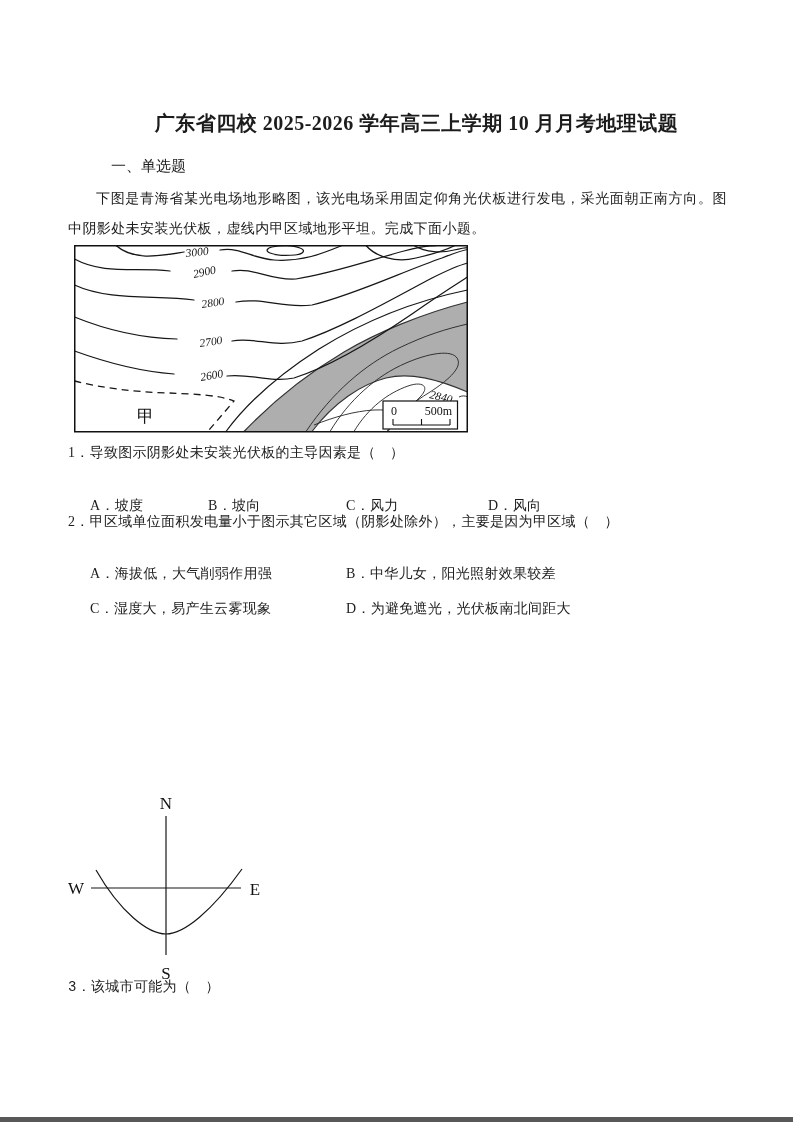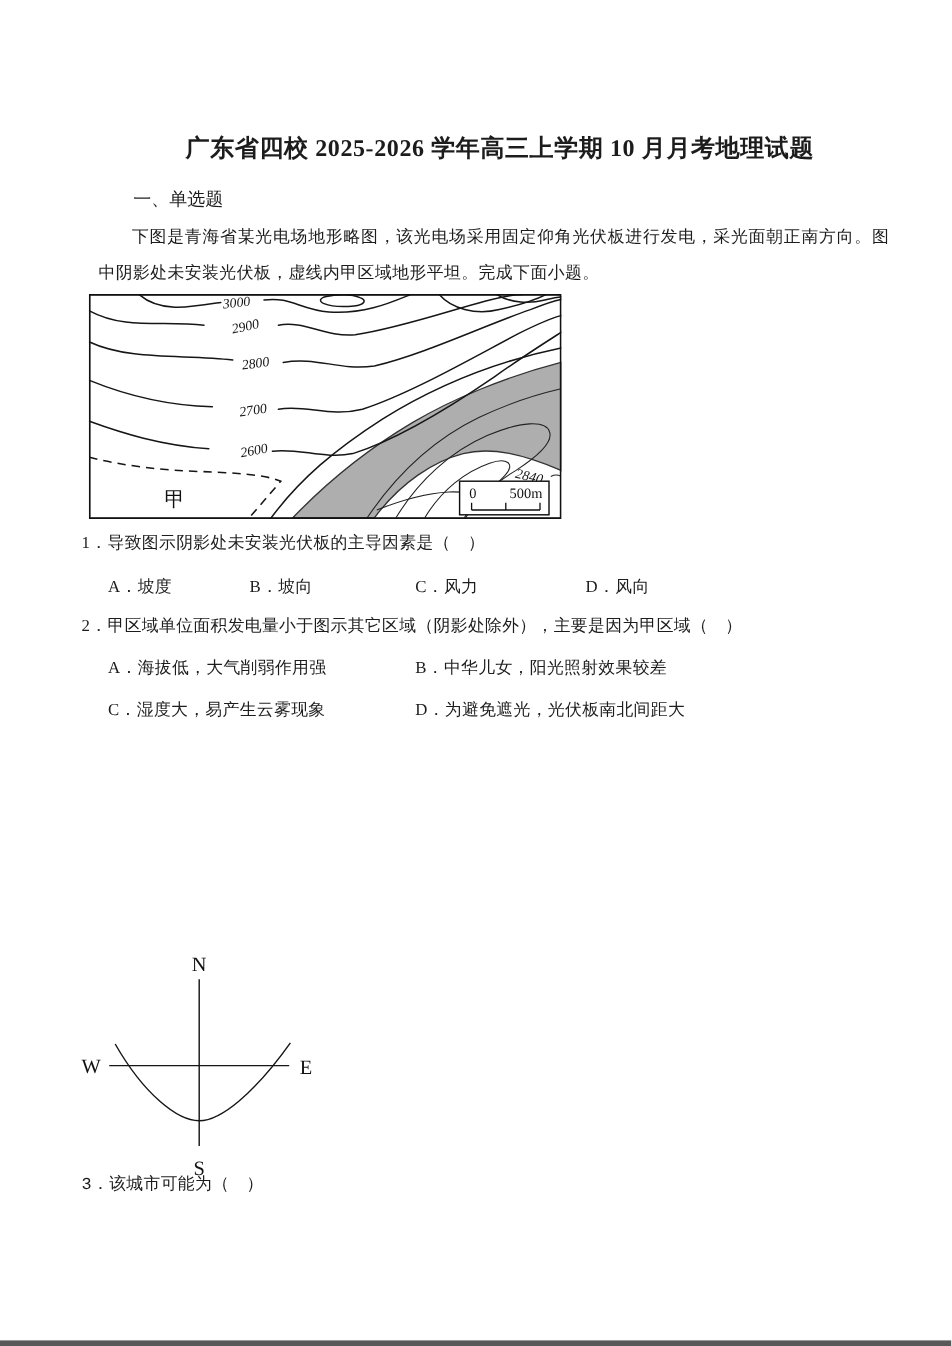--- a/index.html
+++ b/index.html
@@ -22,31 +22,31 @@
   .section-heading{
     top:157px;left:68px;
     font-size:15px;font-weight:normal;margin-left:43px;
   }
   .para{
     left:68px;width:659px;
     font-size:14px;
     text-align:justify;
     text-indent:2em;
     letter-spacing:0.4px;
-    margin-left:14px;
   }
   .para-1{top:184px;line-height:30px;}
   .para-2{top:633px;line-height:33px;font-style:italic;}
   .question{
     left:68px;width:665px;
     font-size:14px;letter-spacing:0.3px;
   }
   .opt{
     font-size:14px;letter-spacing:0.3px;
     white-space:nowrap;
+    margin-top:17px;
   }
   .map-figure{top:245px;left:74px;}
   .sun-figure{top:792px;left:58px;}
   .bottom-bar{
     left:0;bottom:0;width:793px;height:5px;
     background:#585858;
   }
   svg text{font-family:"Liberation Serif","DejaVu Serif",serif;}
   .contour-label{font-size:11.5px;font-style:italic;fill:#111;}
   .map-cjk{font-size:17px;fill:#111;}

